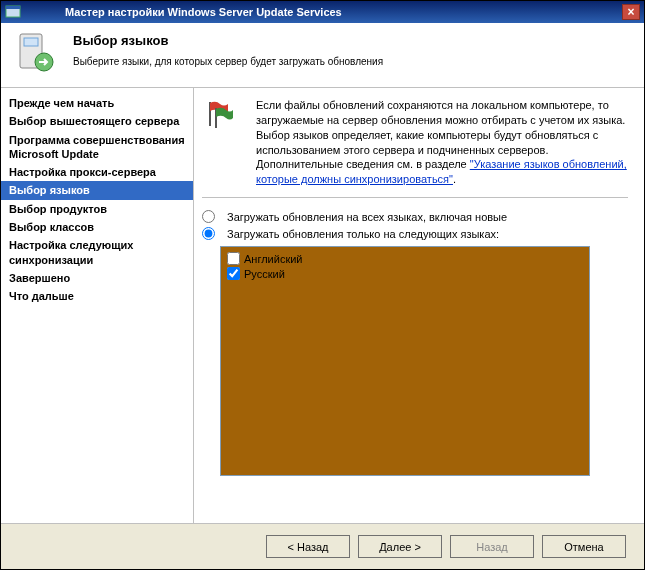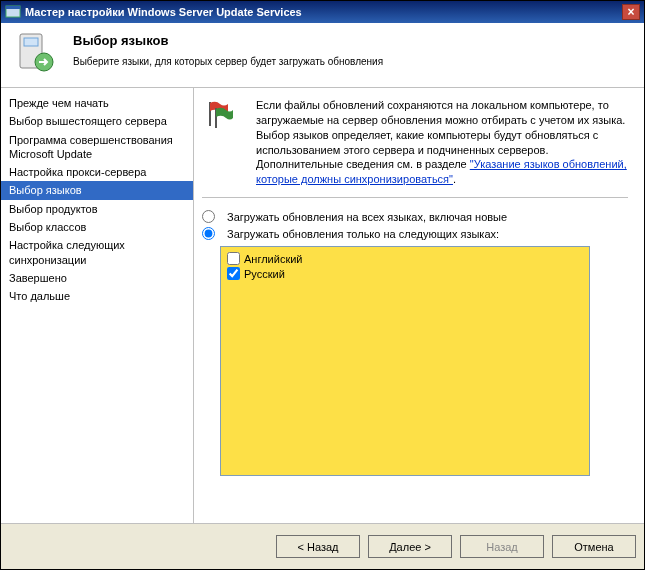--- a/index.html
+++ b/index.html
@@ -1,41 +1,41 @@
 <!DOCTYPE html>
 <html><head>
 <meta charset="utf-8">
 <style>
 * { box-sizing: border-box; margin: 0; padding: 0; }
 body { font-family: Tahoma, Arial, sans-serif; font-size: 11px; background: #fff; }
 .window { width: 645px; height: 570px; border: 1px solid #000; display: flex; flex-direction: column; background: #ece9d8; }
-.titlebar { height: 22px; background: linear-gradient(#09246b,#2b5fb0); color: #fff; display: flex; align-items: center; padding: 0 4px; font-weight: bold; font-size: 11px; }
+.titlebar { height: 22px; background: linear-gradient(#09246b,#2b5fb0); color: #fff; display: flex; align-items: center; padding: 0 4px; font-weight: bold; font-size: 11px; gap: 40px; }
 .titlebar .title-icon { width: 16px; height: 16px; margin-right: 4px; display:flex; align-items:center; justify-content:center; }
 .titlebar .spacer { flex: 1; }
 .titlebar .close { width: 18px; height: 16px; background: #c74b3e; color:#fff; display:flex; align-items:center; justify-content:center; font-weight:bold; font-family: Arial; font-size:12px; border:1px solid #8b2e24; cursor:pointer; }
 .header { background: #fff; border-bottom: 1px solid #c0c0c0; padding: 8px 12px; display:flex; align-items:flex-start; gap:12px; }
 .header .big-icon { width: 48px; height: 48px; flex:0 0 auto; display:flex; align-items:center; justify-content:center; }
 .header h1 { font-size: 13px; font-weight: bold; color:#000; margin-top:2px; }
 .header .subtitle { font-size: 10px; color:#000; margin-top:8px; }
 .body { flex:1; display:flex; overflow:hidden; background:#fff; }
-.nav { width: 192px; background:#fff; border-right: 0; padding: 6px 0; }
+.nav { width: 192px; background:#fff; border-right: 0; padding: 6px 0; font-weight: bold; }
 .nav-item { padding: 2px 8px; font-size: 11px; color:#000; cursor:default; line-height:1.3; }
 .nav-item.selected { background:#316ac5; color:#fff; }
 .content { flex:1; background:#fff; padding: 10px 16px 10px 8px; position:relative; border-left:1px solid #c0c0c0; }
 .content-inner { display:flex; gap:22px; }
 .flag-icon { width:32px; height:32px; flex:0 0 auto; }
 .desc { font-size:11px; color:#000; line-height:1.35; }
 .desc a { color:#0033cc; text-decoration:underline; cursor:pointer; }
 .hr { border:0; border-top:1px solid #c0c0c0; margin:10px 0 12px 0; }
 .radio-row { display:flex; align-items:center; gap:12px; margin:4px 0; }
 .radio-row input { margin:0; }
-.lang-box { margin-top:6px; margin-left:18px; width: 370px; height: 230px; border:1px solid #7f9db9; background:#fde047; padding:4px; overflow:auto; }
+.lang-box { margin-top:6px; margin-left:18px; width: 370px; height: 230px; border:1px solid #7f9db9; background:#a16207; padding:4px; overflow:auto; }
 .lang-row { display:flex; align-items:center; gap:4px; padding:1px 2px; }
 .lang-row input { margin:0; }
-.footer { height: 46px; border-top:1px solid #c0c0c0; background:#ece9d8; display:flex; align-items:center; justify-content:flex-end; gap:8px; padding: 0 8px; }
+.footer { height: 46px; border-top:1px solid #c0c0c0; background:#ece9d8; display:flex; align-items:center; justify-content:flex-end; gap:8px; padding: 0 18px; }
 .btn { min-width: 84px; height:23px; background:#ece9d8; border:1px solid #707070; font-size:11px; cursor:pointer; padding:0 10px; font-family:inherit; }
 .btn:disabled { color:#888; cursor:default; }
 </style>
 </head>
 <body>
 
 <div class="window">
 
   <div class="titlebar">
     <span class="title-icon">

